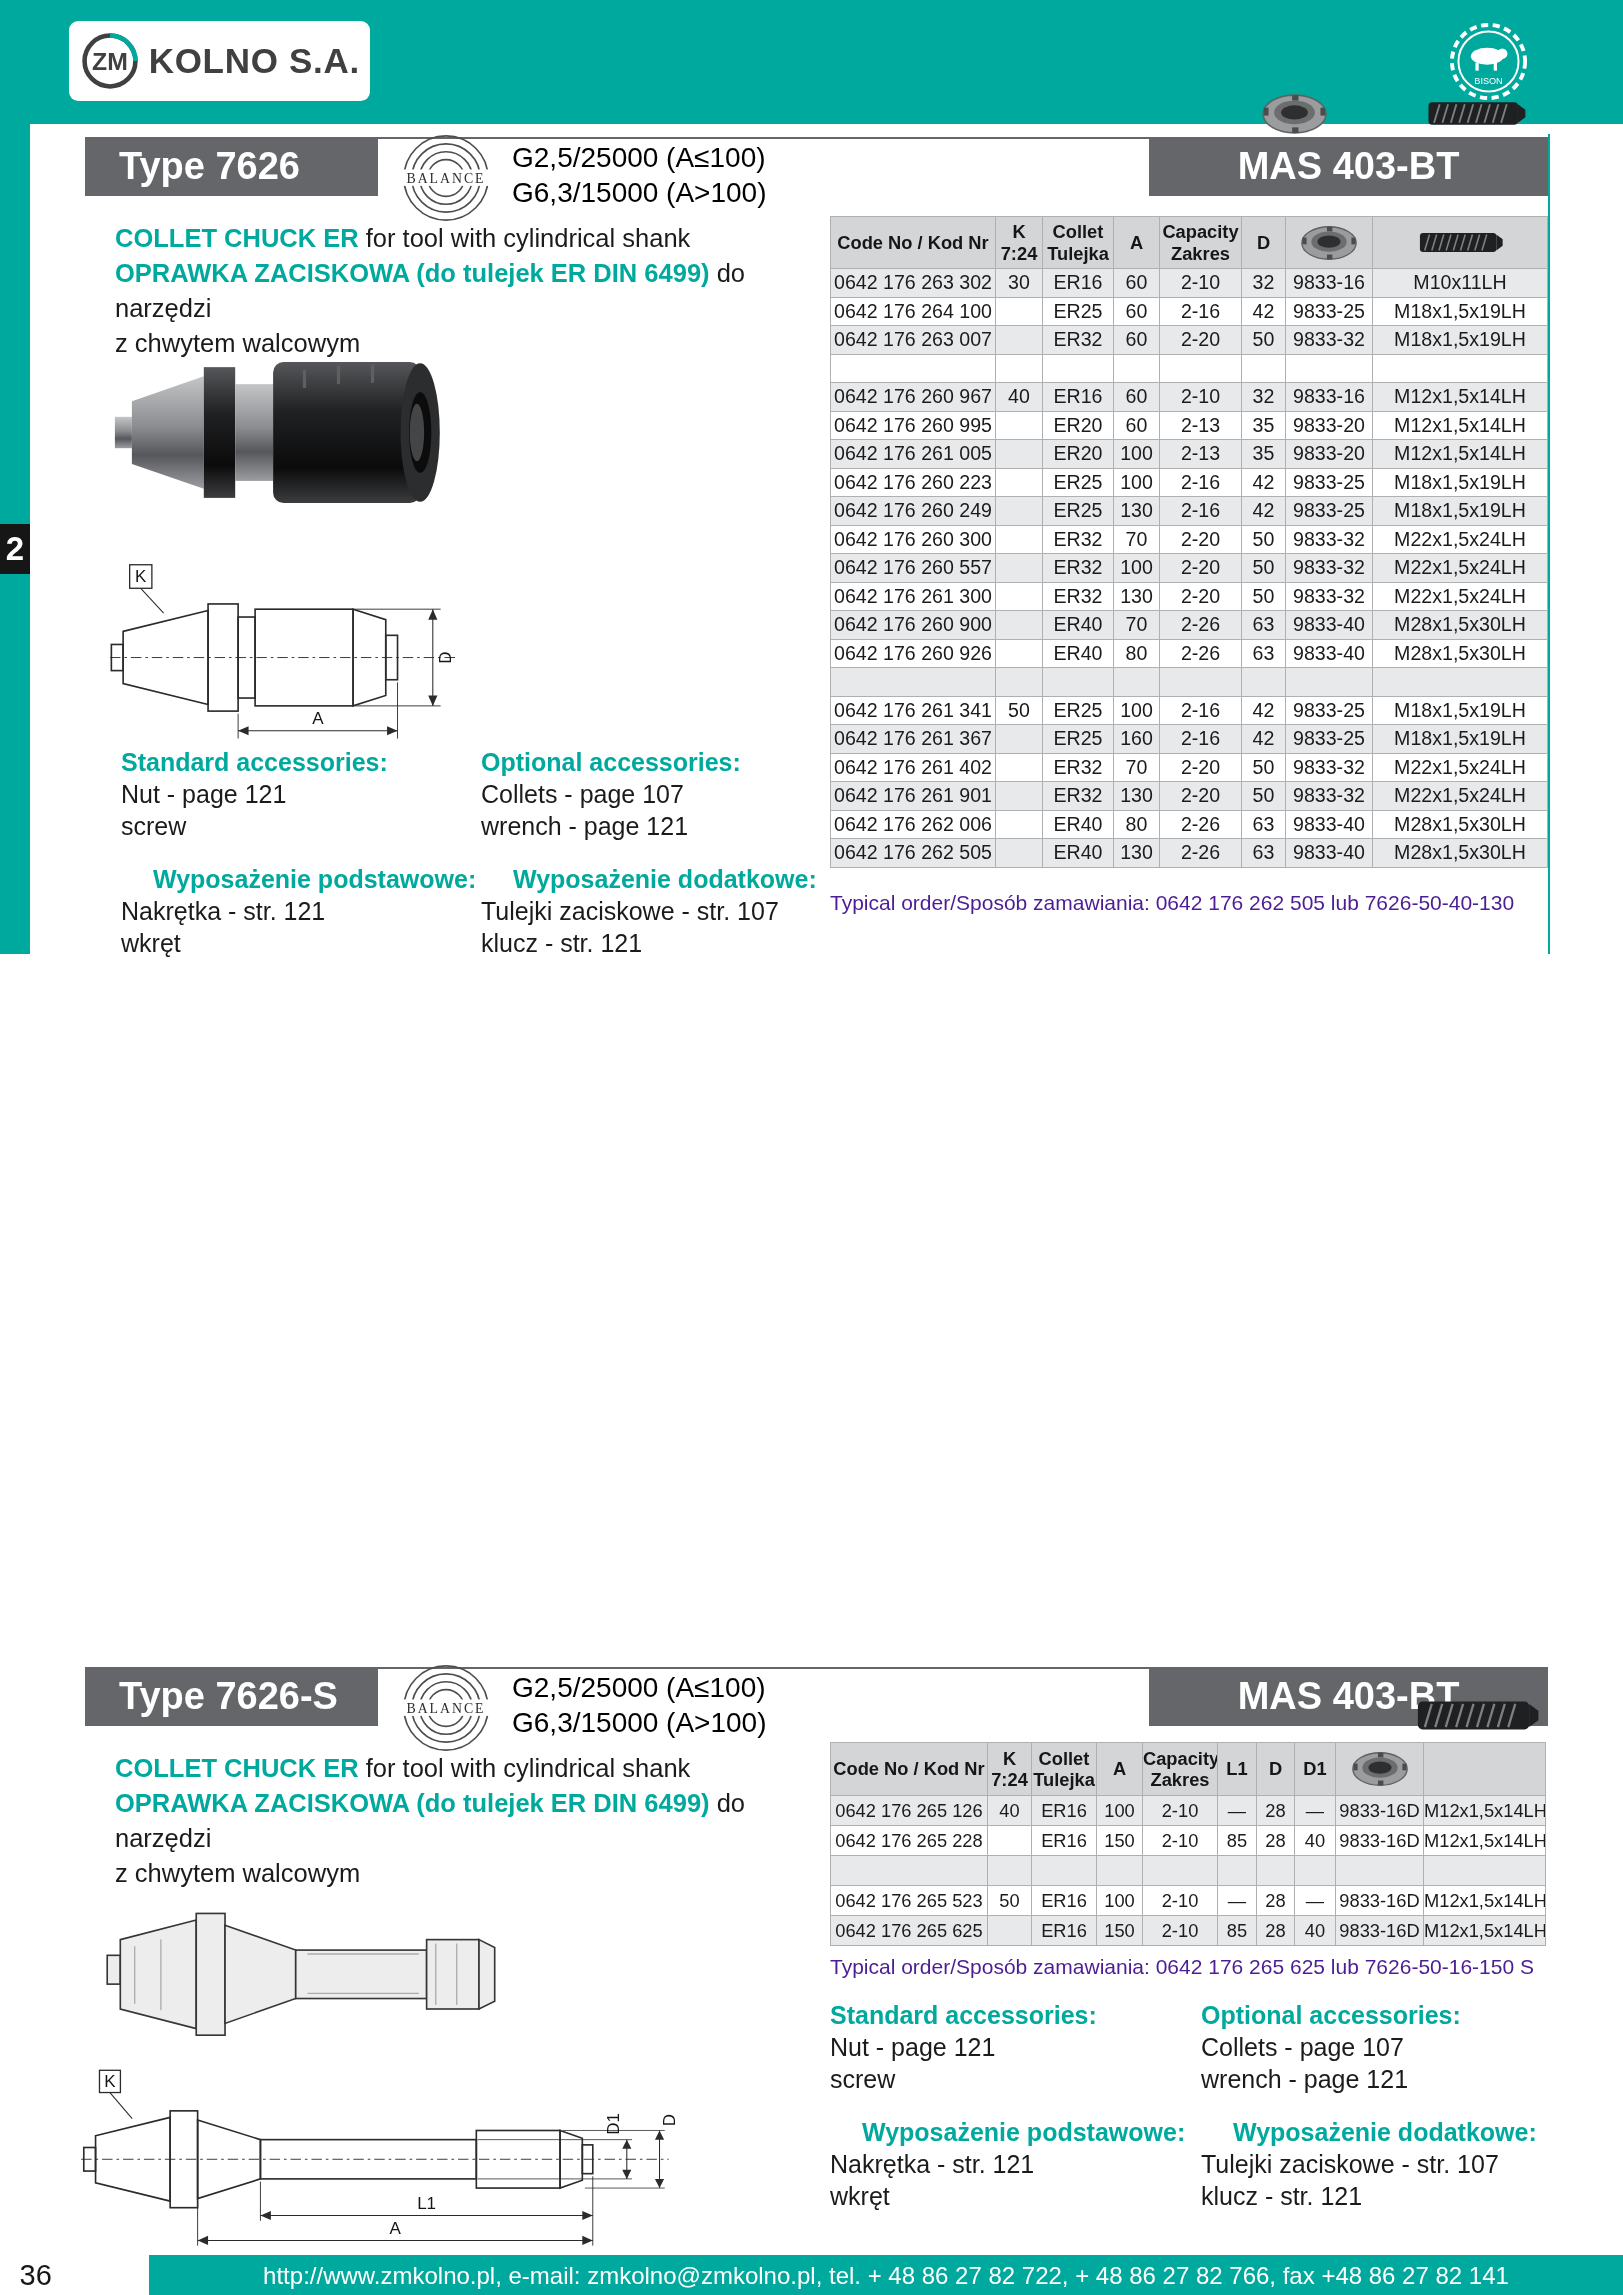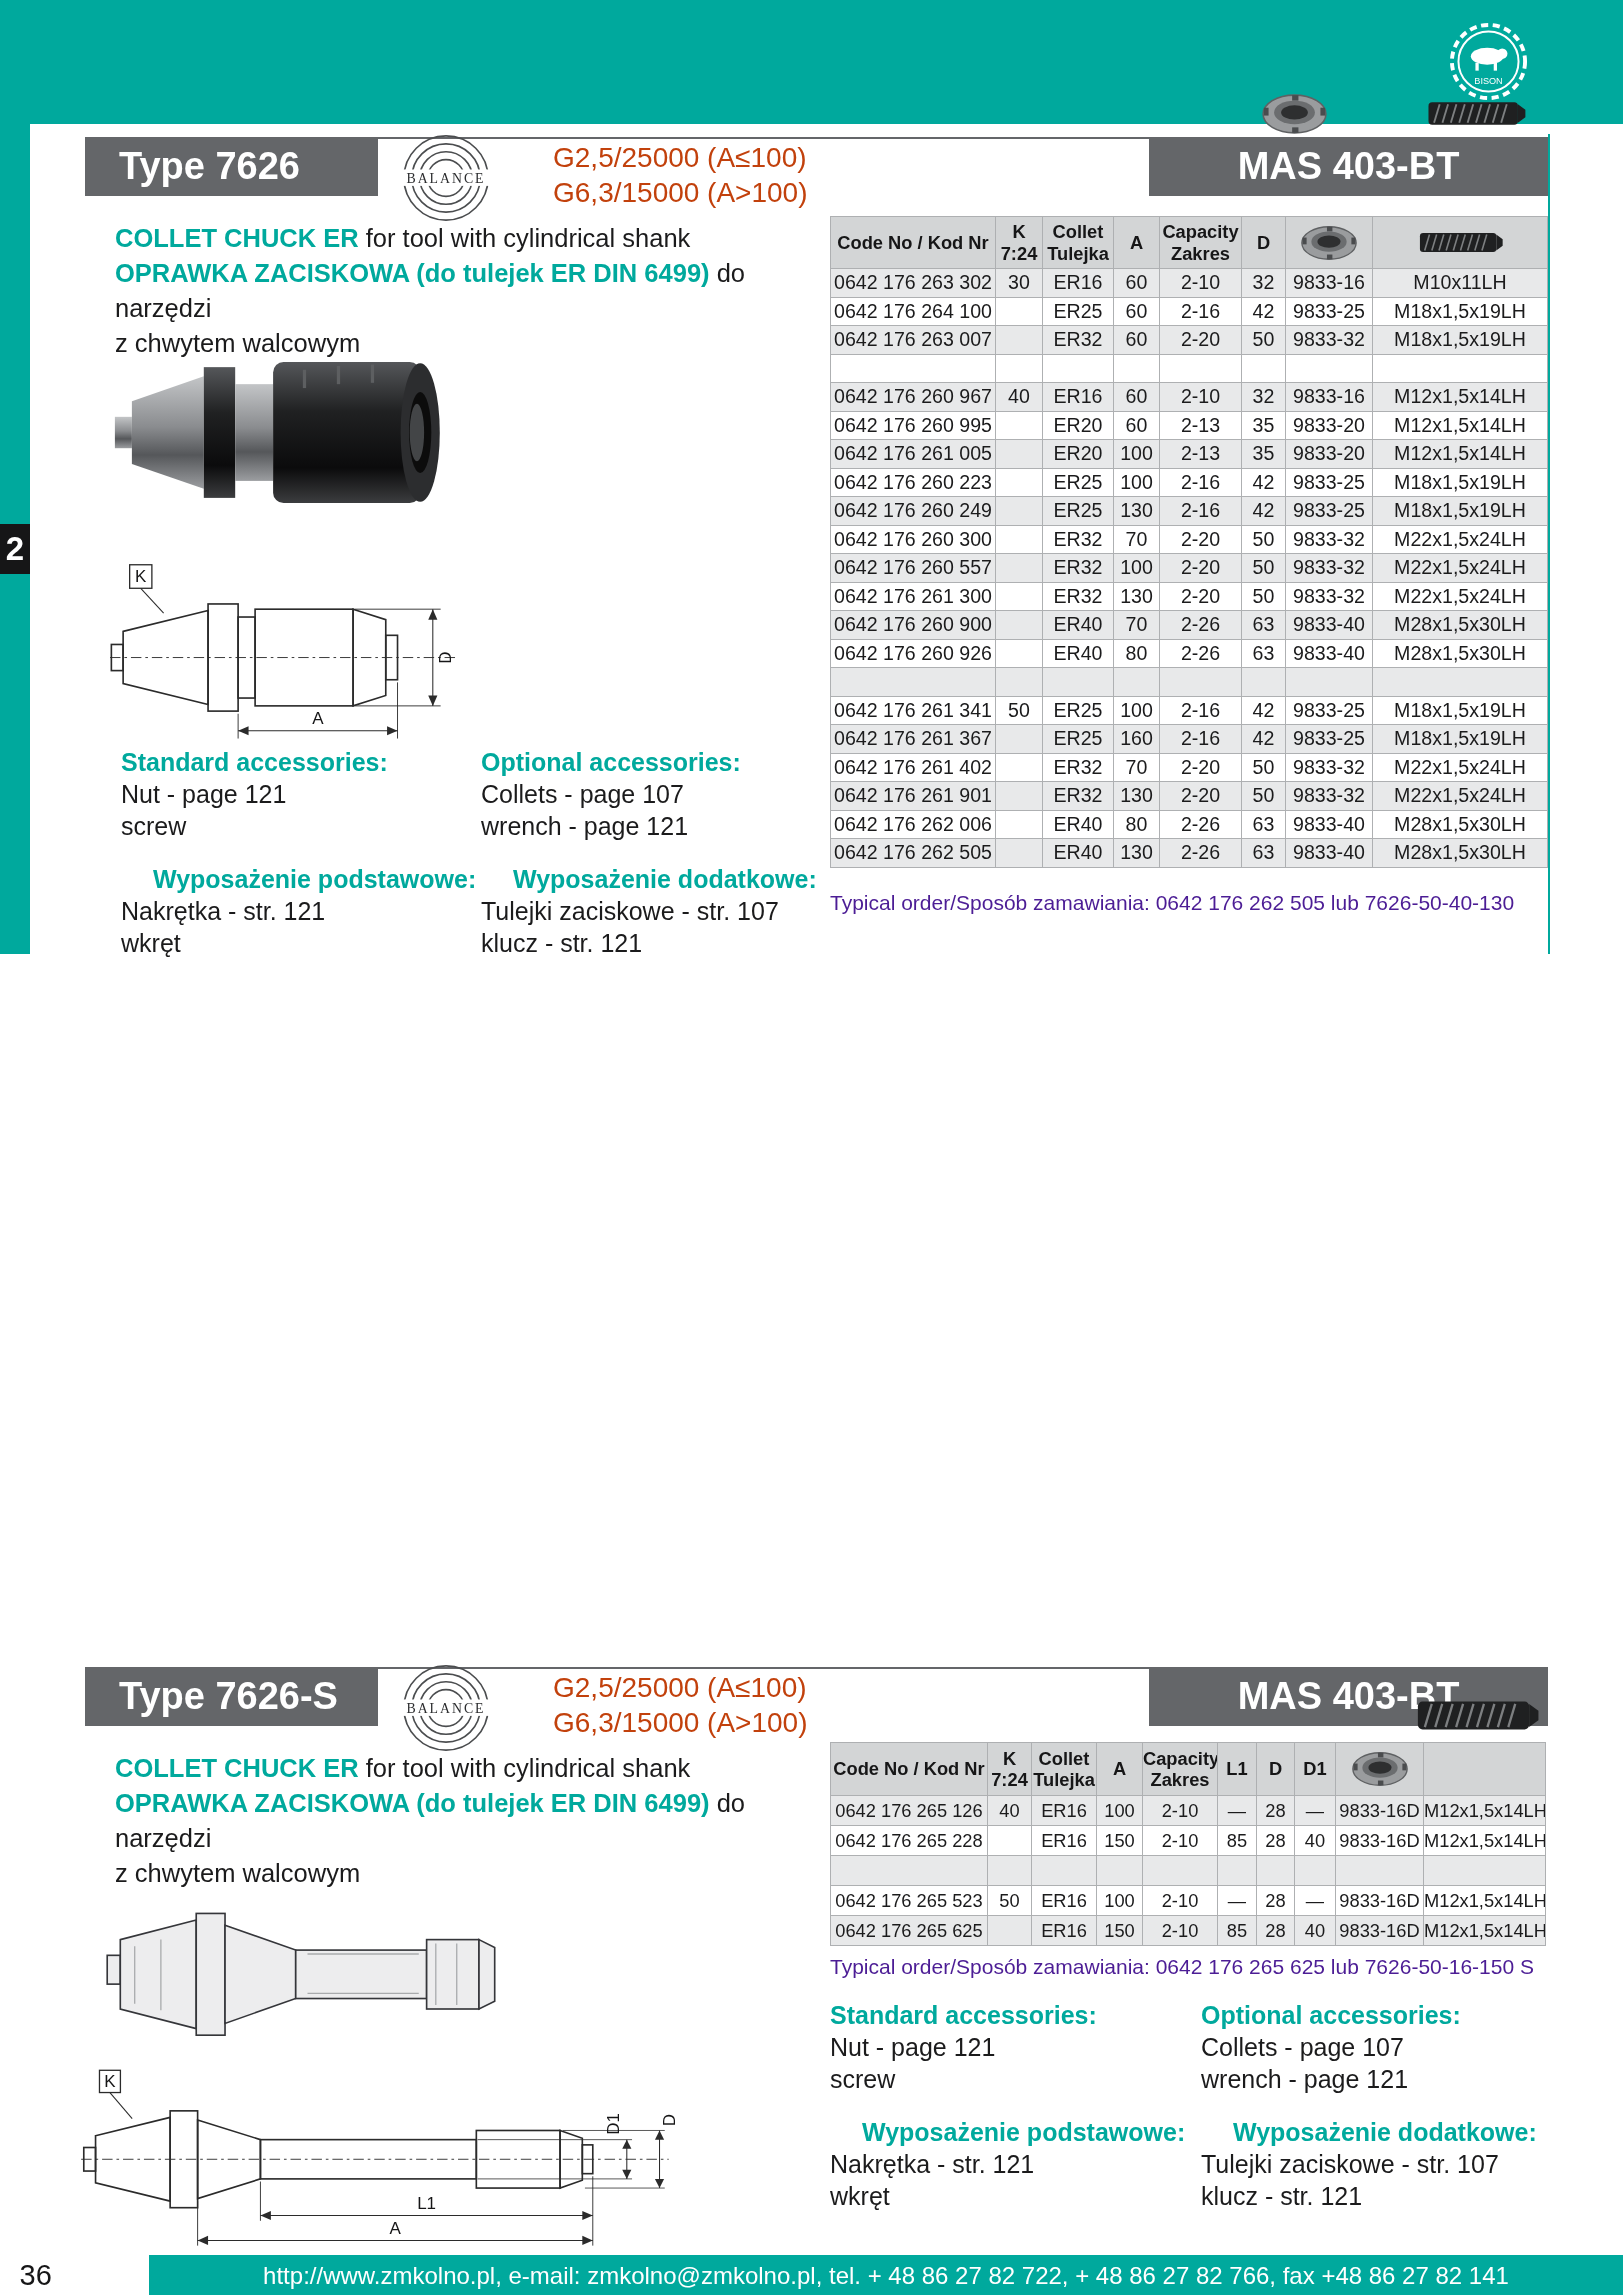--- a/index.html
+++ b/index.html
@@ -20,21 +20,21 @@
             color:#ffffff;font-size:33px;font-weight:bold;display:flex;align-items:center;justify-content:center;}
   .vline-right{position:absolute;left:1548px;top:134px;width:2px;height:820px;background:#00A99D;}
 
   
   .sec-rule{position:absolute;left:85px;width:1463px;height:2px;background:#646669;}
   .type-box{position:absolute;left:85px;width:293px;height:59px;background:#646669;color:#ffffff;
             font-size:38px;font-weight:bold;line-height:59px;padding-left:34px;box-sizing:border-box;white-space:nowrap;}
   .mas-box{position:absolute;left:1149px;width:399px;height:59px;background:#646669;color:#ffffff;
            font-size:38px;font-weight:bold;line-height:59px;text-align:center;}
   .balance-logo{position:absolute;left:400px;width:92px;height:92px;}
-  .balance-text{position:absolute;left:512px;font-size:28px;line-height:35px;color:#c2410c;white-space:nowrap;margin-left:41px;}
+  .balance-text{position:absolute;left:512px;font-size:28px;line-height:35px;color:#000000;white-space:nowrap;}
 
   
   .desc{position:absolute;left:115px;width:720px;}
   .desc p{margin:0;font-size:25.5px;line-height:35px;}
   .lead{color:#00A99D;font-weight:bold;}
 
   
   .acc{position:absolute;width:353px;}
   .acc p{margin:0;font-size:25px;line-height:32px;white-space:nowrap;}
   .acc-title{color:#00A99D;font-weight:bold;}
@@ -69,20 +69,28 @@
   .footbar{position:absolute;left:149px;top:2255px;width:1474px;height:41px;background:#00A99D;
            color:#ffffff;font-size:24px;line-height:41px;text-align:center;white-space:nowrap;}
   .page-num{position:absolute;left:19.6px;top:2259px;font-size:29px;color:#161617;}
 </style>
 </head>
 <body>
 
 <div class="page">
 
   <div class="topbar">
+    <div class="logo-box">
+      <svg class="logo-mono" viewBox="0 0 92 92">
+        <circle cx="46" cy="46" r="39" fill="none" stroke="#3f4041" stroke-width="7"></circle>
+        <path d="M46 7 A39 39 0 0 1 85 46" fill="none" stroke="#00A99D" stroke-width="7"></path>
+        <text x="46" y="60" text-anchor="middle" font-size="38" font-weight="bold" fill="#3f4041" font-family="Liberation Sans, sans-serif">ZM</text>
+      </svg>
+      <span class="logo-name">KOLNO S.A.</span>
+    </div>
     <svg class="bison" viewBox="0 0 124 124">
       <circle cx="62" cy="62" r="56" fill="none" stroke="#ffffff" stroke-width="6" stroke-dasharray="11 7"></circle>
       <circle cx="62" cy="62" r="46" fill="none" stroke="#ffffff" stroke-width="3"></circle>
       <ellipse cx="60" cy="54" rx="25" ry="13" fill="#ffffff"></ellipse>
       <circle cx="83" cy="50" r="8" fill="#ffffff"></circle>
       <rect x="42" y="64" width="5" height="12" fill="#ffffff"></rect>
       <rect x="70" y="64" width="5" height="12" fill="#ffffff"></rect>
       <text x="62" y="96" text-anchor="middle" font-size="14" fill="#ffffff" font-family="Liberation Sans, sans-serif">BISON</text>
     </svg>
   </div>

